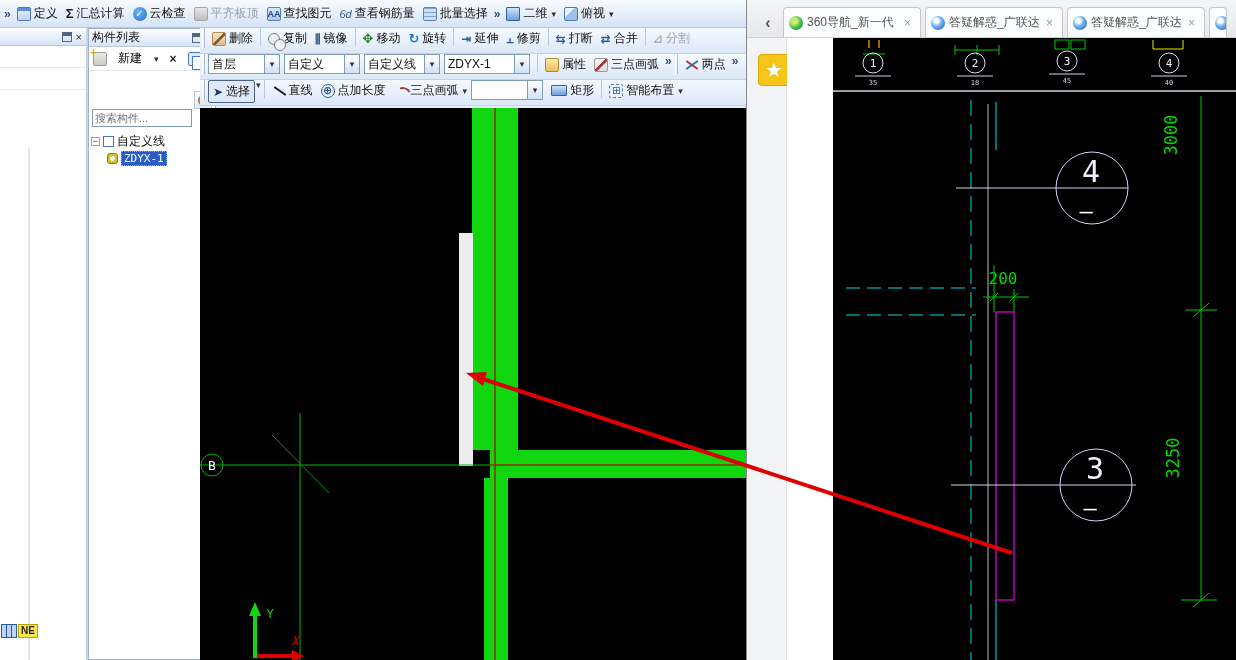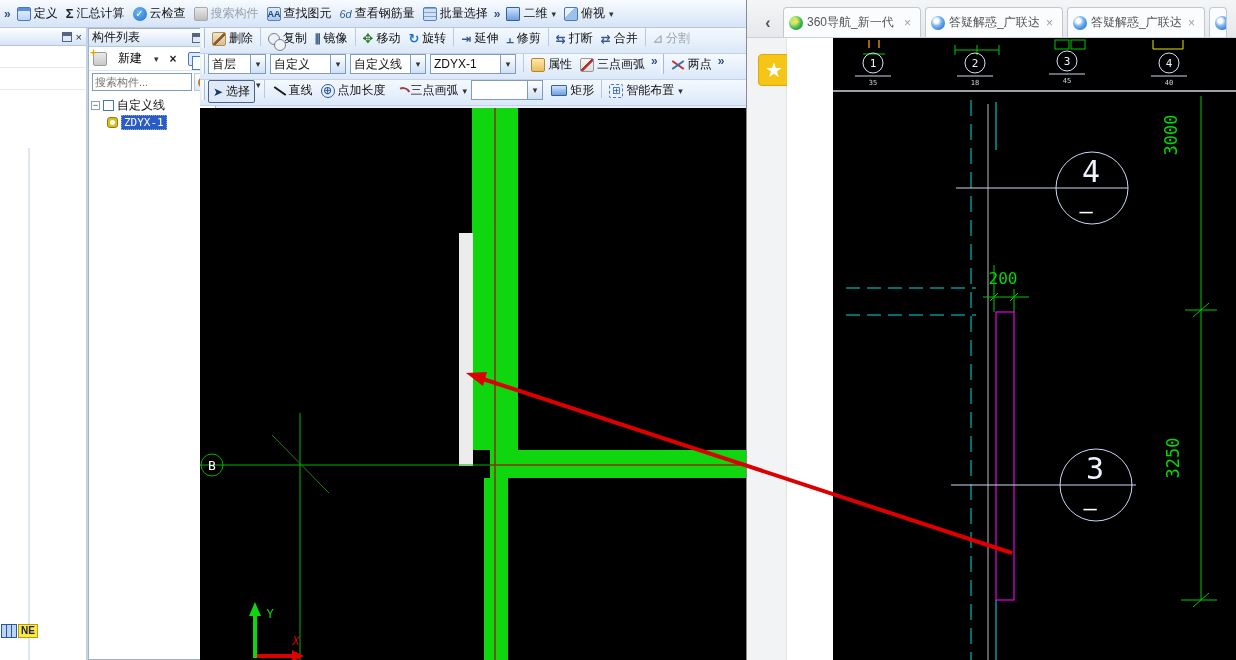--- a/index.html
+++ b/index.html
@@ -77,21 +77,21 @@
   .ne-wrap { position:absolute; left:1px; bottom:22px; display:flex; align-items:flex-start; gap:1px; }
   .ne-badge { background:#f9e84a; border:1px solid #b5a000; color:#222; font-size:10px; font-weight:bold; padding:0 2px; line-height:12px; }
 
   
   .panel-list { position:absolute; left:88px; top:28px; width:128px; height:632px; background:#fff; border:1px solid #9fb2ca; }
   .panel-title { height:18px; background:linear-gradient(#fdfeff,#d6e4f7); border-bottom:1px solid #b7c7de;
     display:flex; align-items:center; gap:3px; padding:0 3px; font-size:12px; color:#111; }
   .panel-title .sp { flex:1; }
   .panel-tools { height:24px; display:flex; align-items:center; gap:11px; padding:0 4px; border-bottom:1px solid #e0e6ee; font-size:12px; }
   .search-row { display:flex; align-items:center; gap:2px; padding:2px 3px; }
-  .search-row input { flex:1; width:70px; height:18px; border:1px solid #7f9db9; font-size:11px; padding:0 2px; color:#888; }
+  .search-row input { flex:1; width:70px; height:18px; border:1px solid #7f9db9; font-size:11px; padding:0 2px; color:#888;margin-top:36px; }
   .search-btn { width:18px; height:18px; border:1px solid #b7c7de; background:linear-gradient(#fff,#dfeafc); display:flex; align-items:center; justify-content:center; }
   .tree { padding:4px 2px; font-size:12px; color:#111; }
   .tree-row { display:flex; align-items:center; gap:3px; height:17px; }
   .tree-child { padding-left:16px; }
   .tree-sel { background:#2a5cc8; color:#fff; font-family:"DejaVu Sans Mono",monospace; font-size:11px; padding:0 2px; border:1px dotted #9ab; }
 
   
   .toolbars { position:absolute; left:200px; top:28px; width:546px; }
   .trow { height:26px; display:flex; align-items:flex-start; background:linear-gradient(#f4f9ff,#dce8f8);
     border-bottom:1px solid #c2d2e8; font-size:12px; color:#111; padding-left:1px; }
@@ -140,21 +140,21 @@
     <div class="tb-btn">
       <span class="ico ico-sigma">Σ</span>
       <span>汇总计算</span>
     </div>
     <div class="tb-btn">
       <span class="ico ico-cloud">✓</span>
       <span>云检查</span>
     </div>
     <div class="tb-btn disabled">
       <span class="ico ico-gray"></span>
-      <span>搜索构件</span>
+      <span>平齐板顶</span>
     </div>
     <div class="tb-btn">
       <span class="ico ico-find">AA</span>
       <span>查找图元</span>
     </div>
     <div class="tb-btn">
       <span class="ico ico-glasses">6d</span>
       <span>查看钢筋量</span>
     </div>
     <div class="tb-btn">
@@ -266,21 +266,21 @@
         </div>
       <span class="sep"></span>
       <div class="tb-btn disabled">
           <span class="ico ico-split">⊿</span>
           <span>分割</span>
         </div>
     </div>
 
     <div class="trow">
       <span class="grip"></span>
-      <div class="combo" style="width:58px">
+      <div class="combo" style="width:72px">
           <span class="val">首层</span>
           <span class="arrow">▾</span>
         </div>
       <div class="combo" style="width:76px">
           <span class="val">自定义</span>
           <span class="arrow">▾</span>
         </div>
       <div class="combo" style="width:76px">
           <span class="val">自定义线</span>
           <span class="arrow">▾</span>

